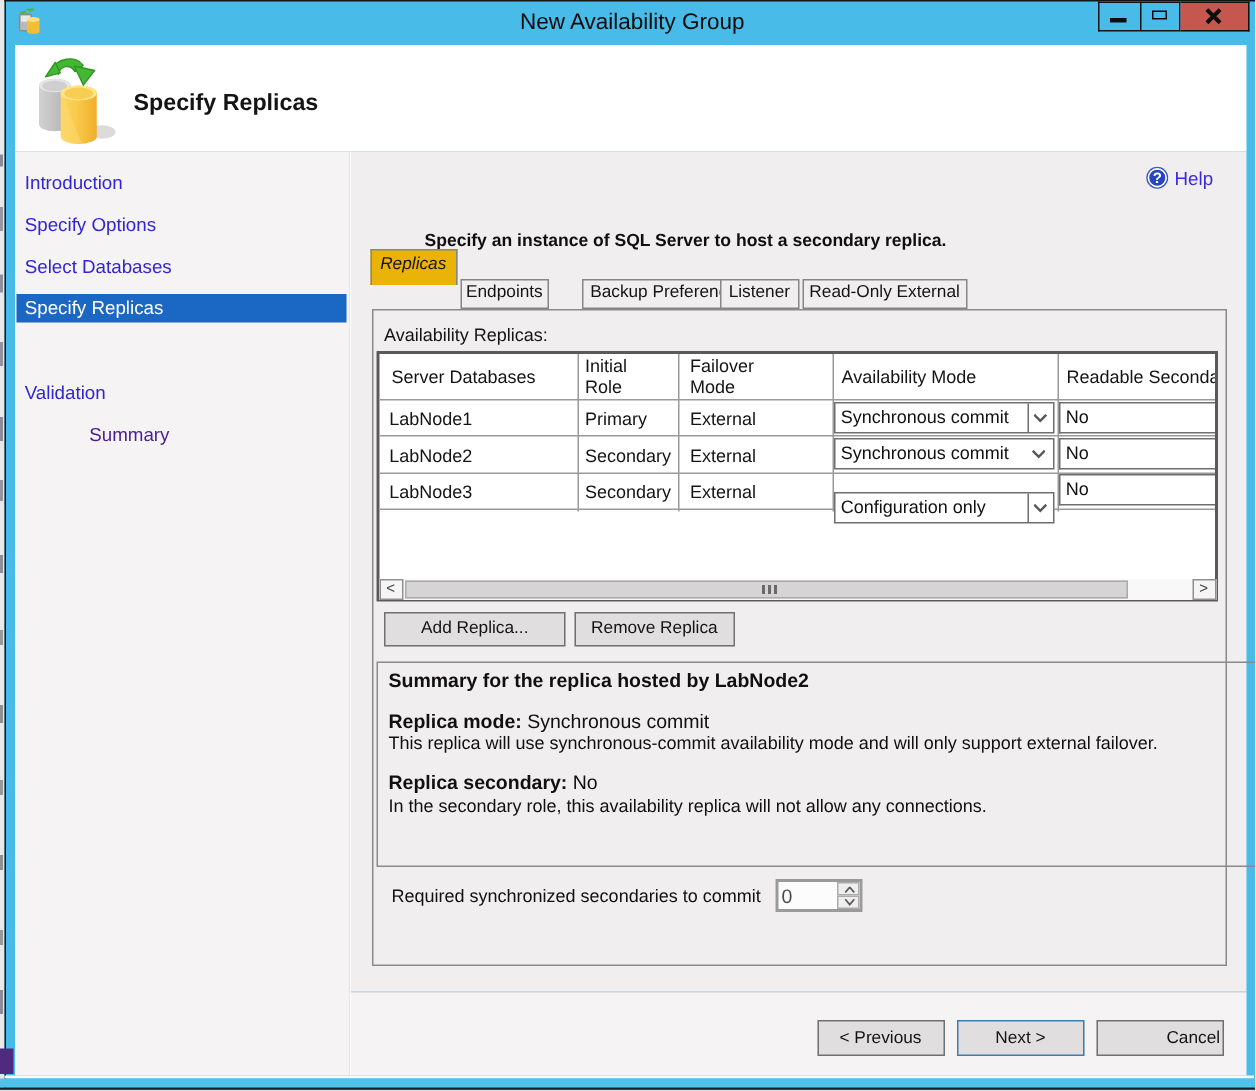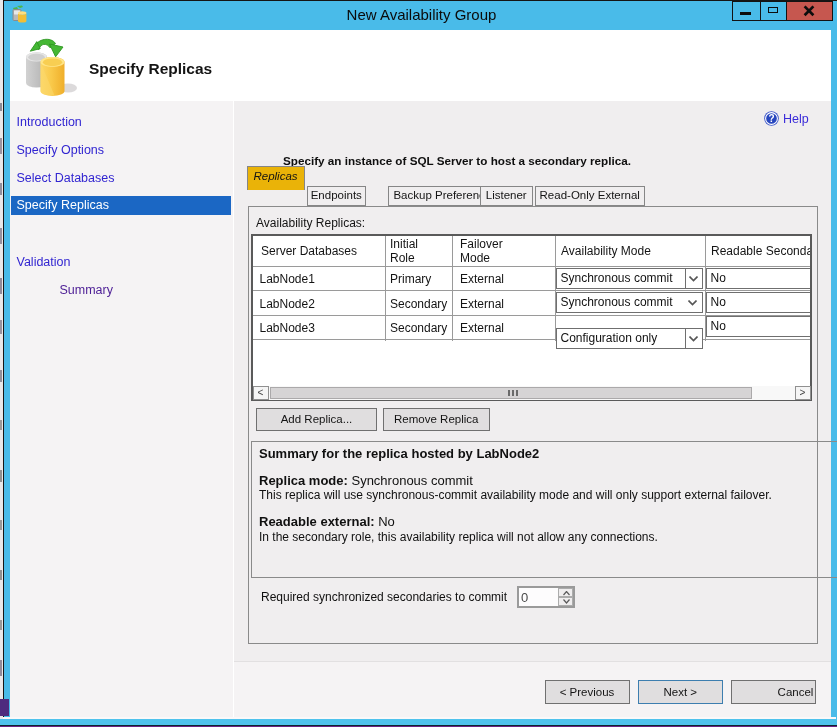--- a/index.html
+++ b/index.html
@@ -224,21 +224,21 @@
     <div id="sgrip"></div>
     <div class="sbtn" style="right:0">&gt;</div>
   </div>
   <div class="abs btn" id="badd">Add Replica...</div>
   <div class="abs btn" id="brem">Remove Replica</div>
 
   <div class="abs" id="sumbox">
     <div class="s12" style="top:4px;font-weight:bold">Summary for the replica hosted by LabNode2</div>
     <div class="s12" style="top:31px"><b>Replica mode:</b> Synchronous commit</div>
     <div class="s11" style="top:46.5px">This replica will use synchronous-commit availability mode and will only support external failover.</div>
-    <div class="s12" style="top:72.5px"><b>Readable external:</b> No</div>
+    <div class="s12" style="top:72.5px"><b>Replica secondary:</b> No</div>
     <div class="s11" style="top:88.5px">In the secondary role, this availability replica will not allow any connections.</div>
   </div>
   <div class="abs" id="spinlbl">Required synchronized secondaries to commit</div>
   <div class="abs" id="spinbox">
     <div id="spin0">0</div>
     <div class="sp" style="top:0px">
         <svg width="7" height="5">
           <path d="M0.5,4 L3.5,0.5 L6.5,4" stroke="#5A5A5A" stroke-width="1.2" fill="none"></path>
         </svg>
       </div>

